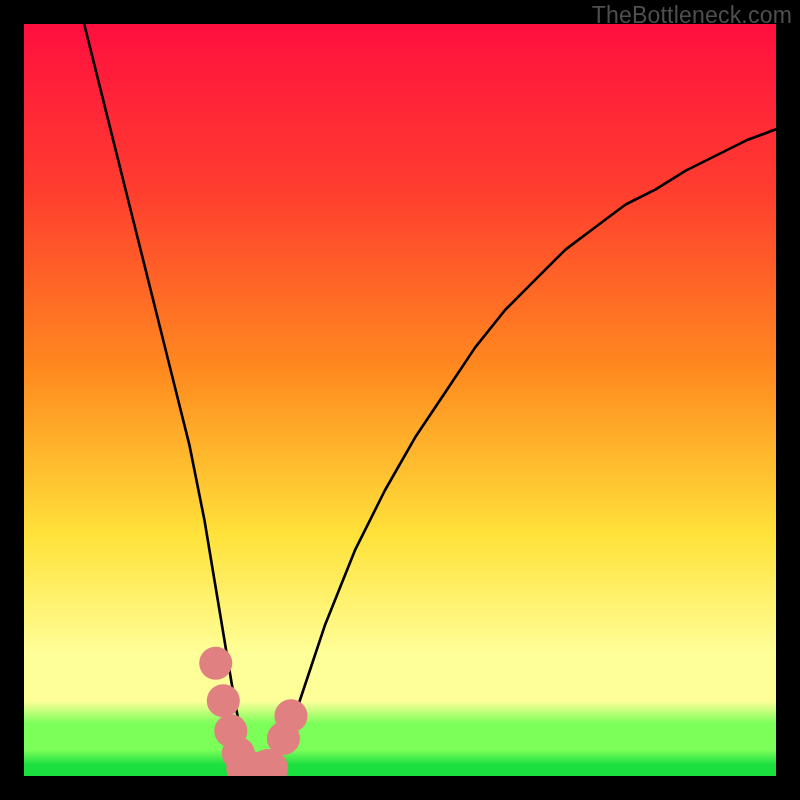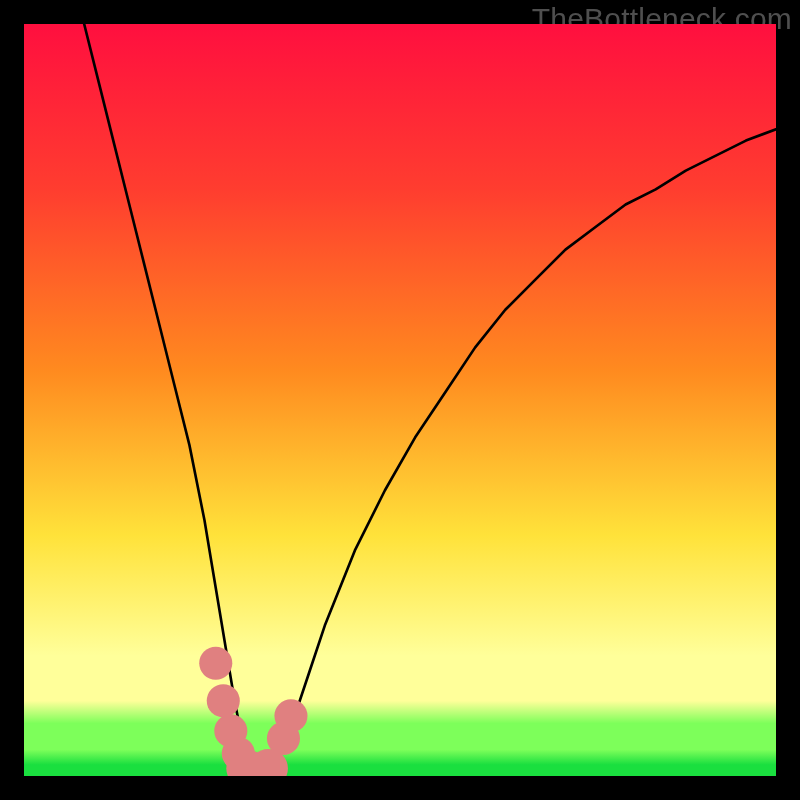--- a/index.html
+++ b/index.html
@@ -30,21 +30,21 @@
   }
   .curve {
     position: absolute;
     inset: 0;
   }
   .watermark {
     position: absolute;
     top: 2px;
     right: 8px;
     color: #4f4f4f;
-    font-size: 30px;
+    font-size: 23px;
     letter-spacing: 0.2px;
     font-weight: 400;
   }
 </style>
 </head>
 <body>
 
 <div class="frame">
   <div class="watermark">TheBottleneck.com</div>
   <div class="plot">

